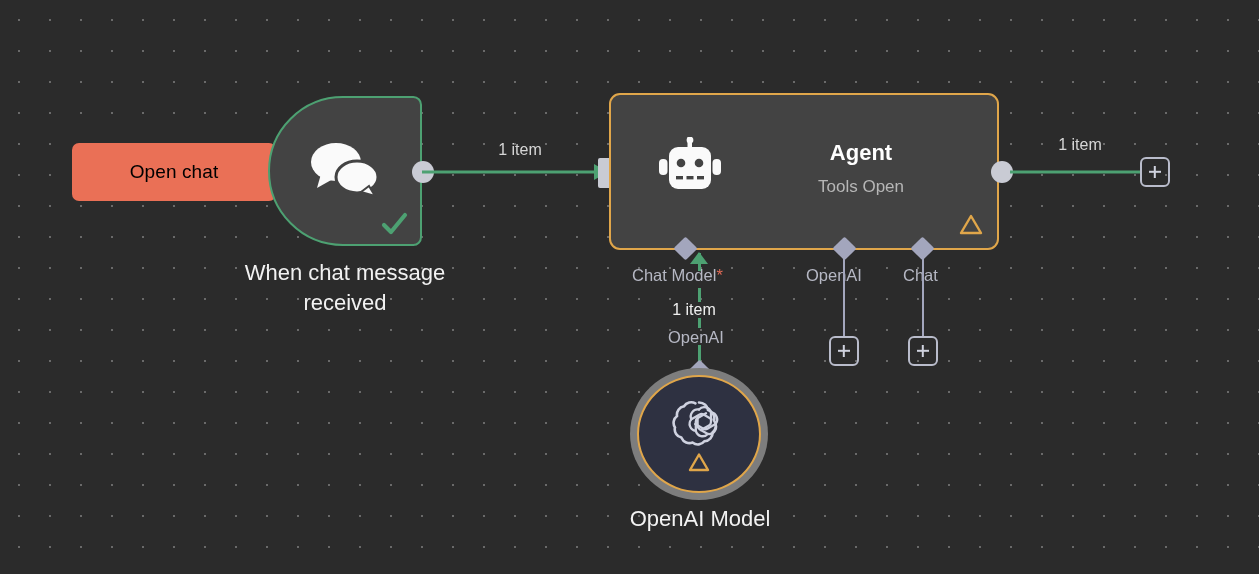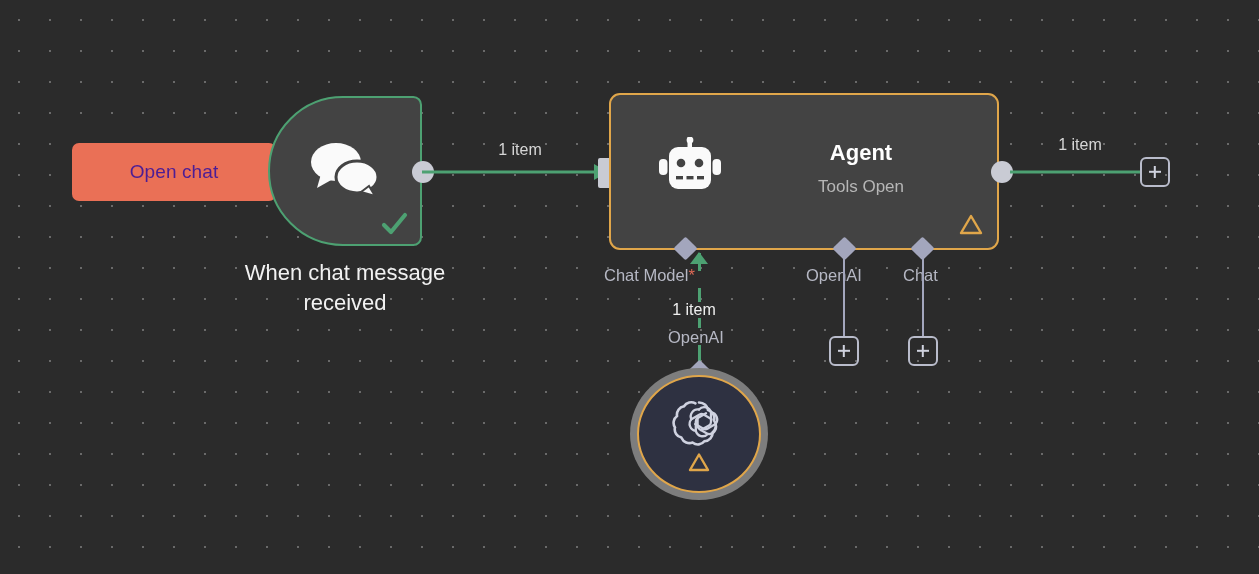--- a/index.html
+++ b/index.html
@@ -20,21 +20,21 @@
   }
 
   
   #open-chat-btn {
     position: absolute;
     left: 72px; top: 143px;
     width: 204px; height: 58px;
     background: #ea7056;
     border: none;
     border-radius: 7px;
-    color: #4c1d95;
+    color: #000000;
     font-family: "Liberation Sans", sans-serif;
     font-size: 19px;
     letter-spacing: 0.1px;
     cursor: pointer;
     padding: 16px;
   }
 
   
   #trigger-node {
     position: absolute;
@@ -195,21 +195,21 @@
   #memory-diamond   { left: 836px; top: 240px; }
   #tool-diamond     { left: 914px; top: 240px; }
   #openai-diamond   { left: 691px; top: 363px; }
 
   .sub-label {
     position: absolute;
     color: #b6b8c4;
     font-size: 16.5px;
     white-space: nowrap;
   }
-  #chatmodel-label { left: 604px; top: 266px; }
+  #chatmodel-label { left: 632px; top: 266px; }
   #chatmodel-star  { color: #e06a56; }
   #memory-label    { left: 806px; top: 266px; }
   #tool-label      { left: 903px; top: 266px; }
   #model-label     { left: 668px; top: 328px; color:#b6b8c4; }
 
   #chatmodel-item-label {
     position: absolute;
     left: 630px; top: 301px;
     width: 128px;
     text-align: center;
@@ -379,14 +379,15 @@
           <path d="M35.8 37.9 a7 7 0 0 1 -12 -3 l0 -9.5 a4 4 0 0 1 2 -3.5 l8.2 -4.7"></path>
           <path d="M23.8 34.9 a7 7 0 0 1 -4.4 -11.6 l8.2 -4.7 a4 4 0 0 1 4 0 l8 4.6"></path>
           <path d="M19.4 23.3 a7 7 0 0 1 7.6 -9.8"></path>
         </g>
       </svg>
       <svg id="openai-warning" viewBox="0 0 22 20">
         <path d="M11 2.5 L20 18 L2 18 Z" fill="none" stroke="#e0a64a" stroke-width="2.4" stroke-linejoin="round"></path>
       </svg>
     </div>
   </div>
+  <div id="openai-label">OpenAI Model</div>
 
 </div>
 
 </body></html>

